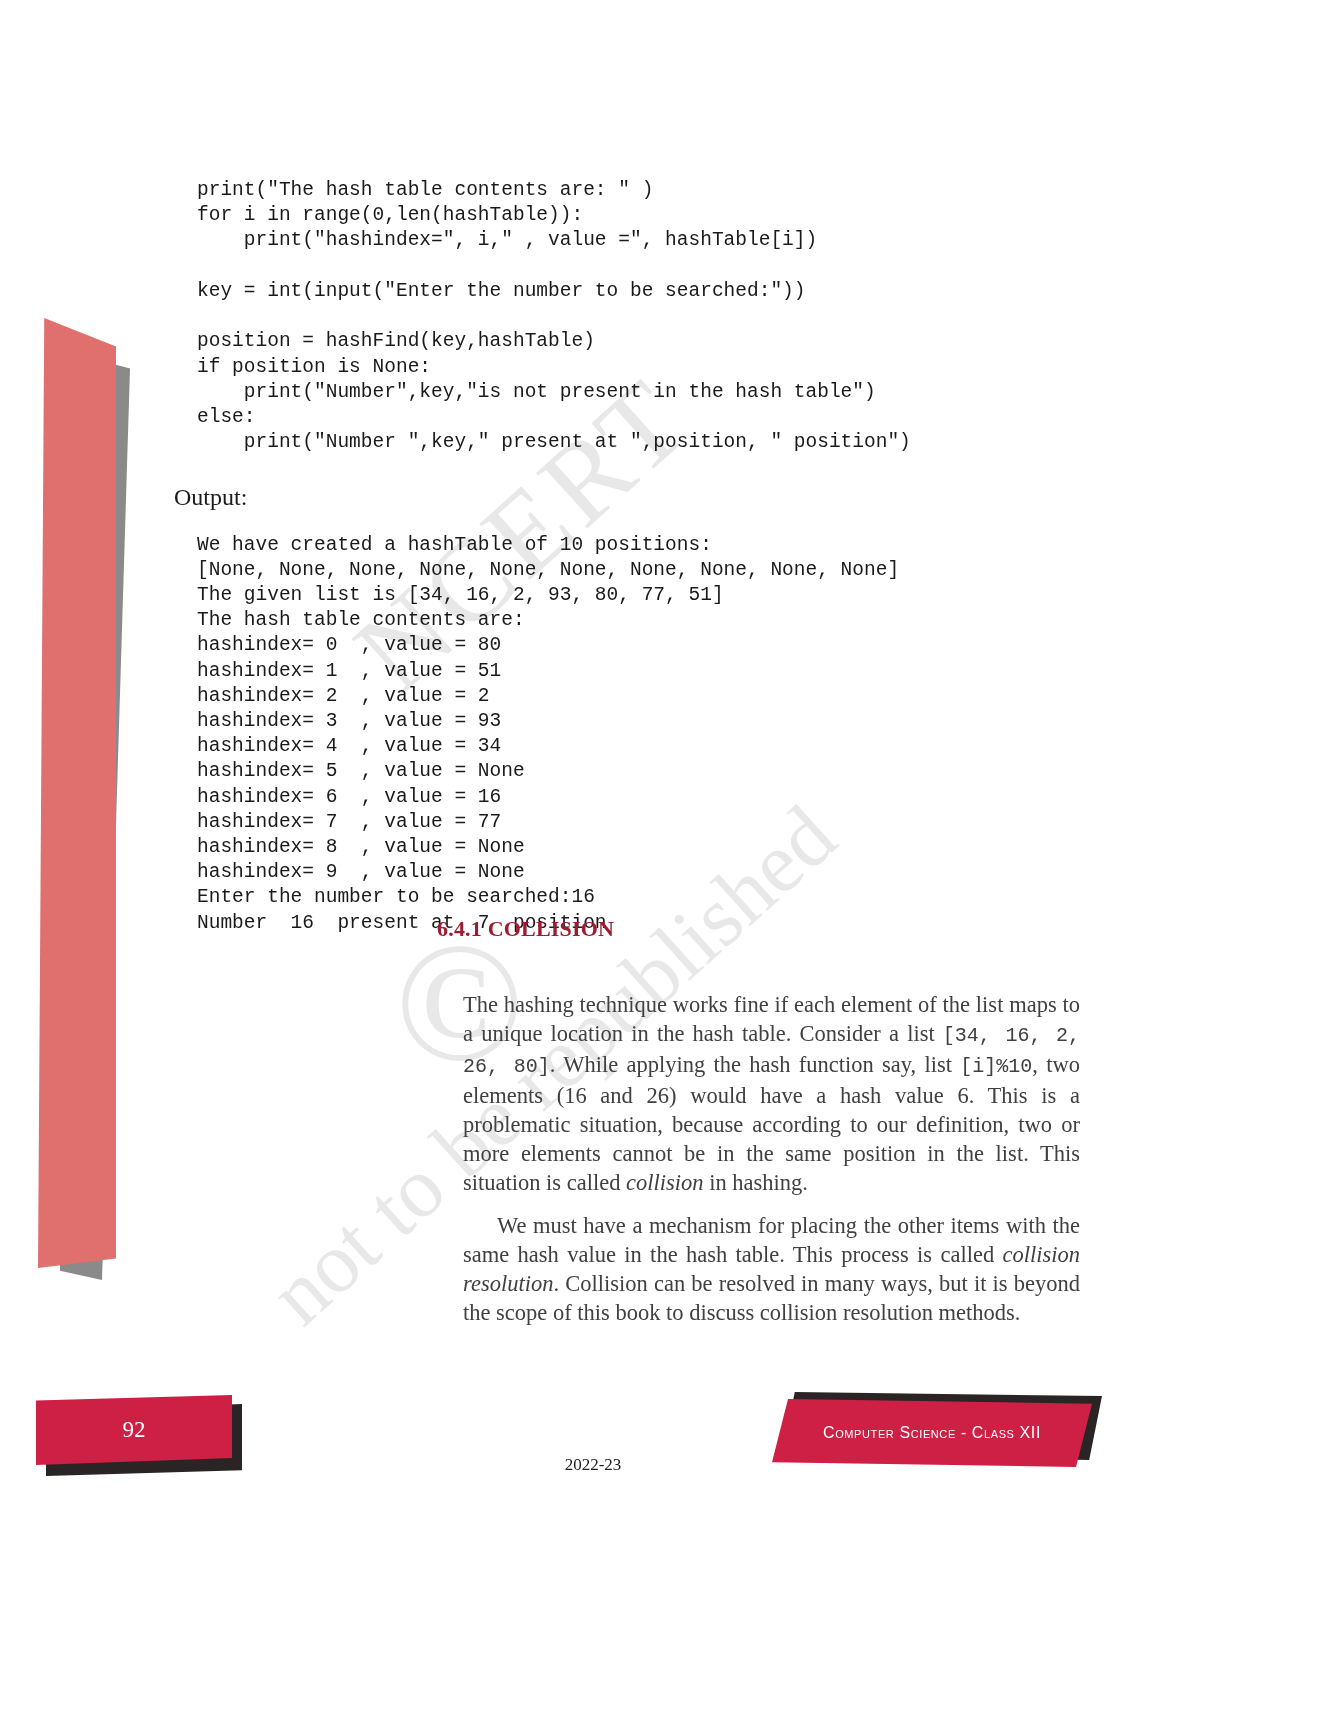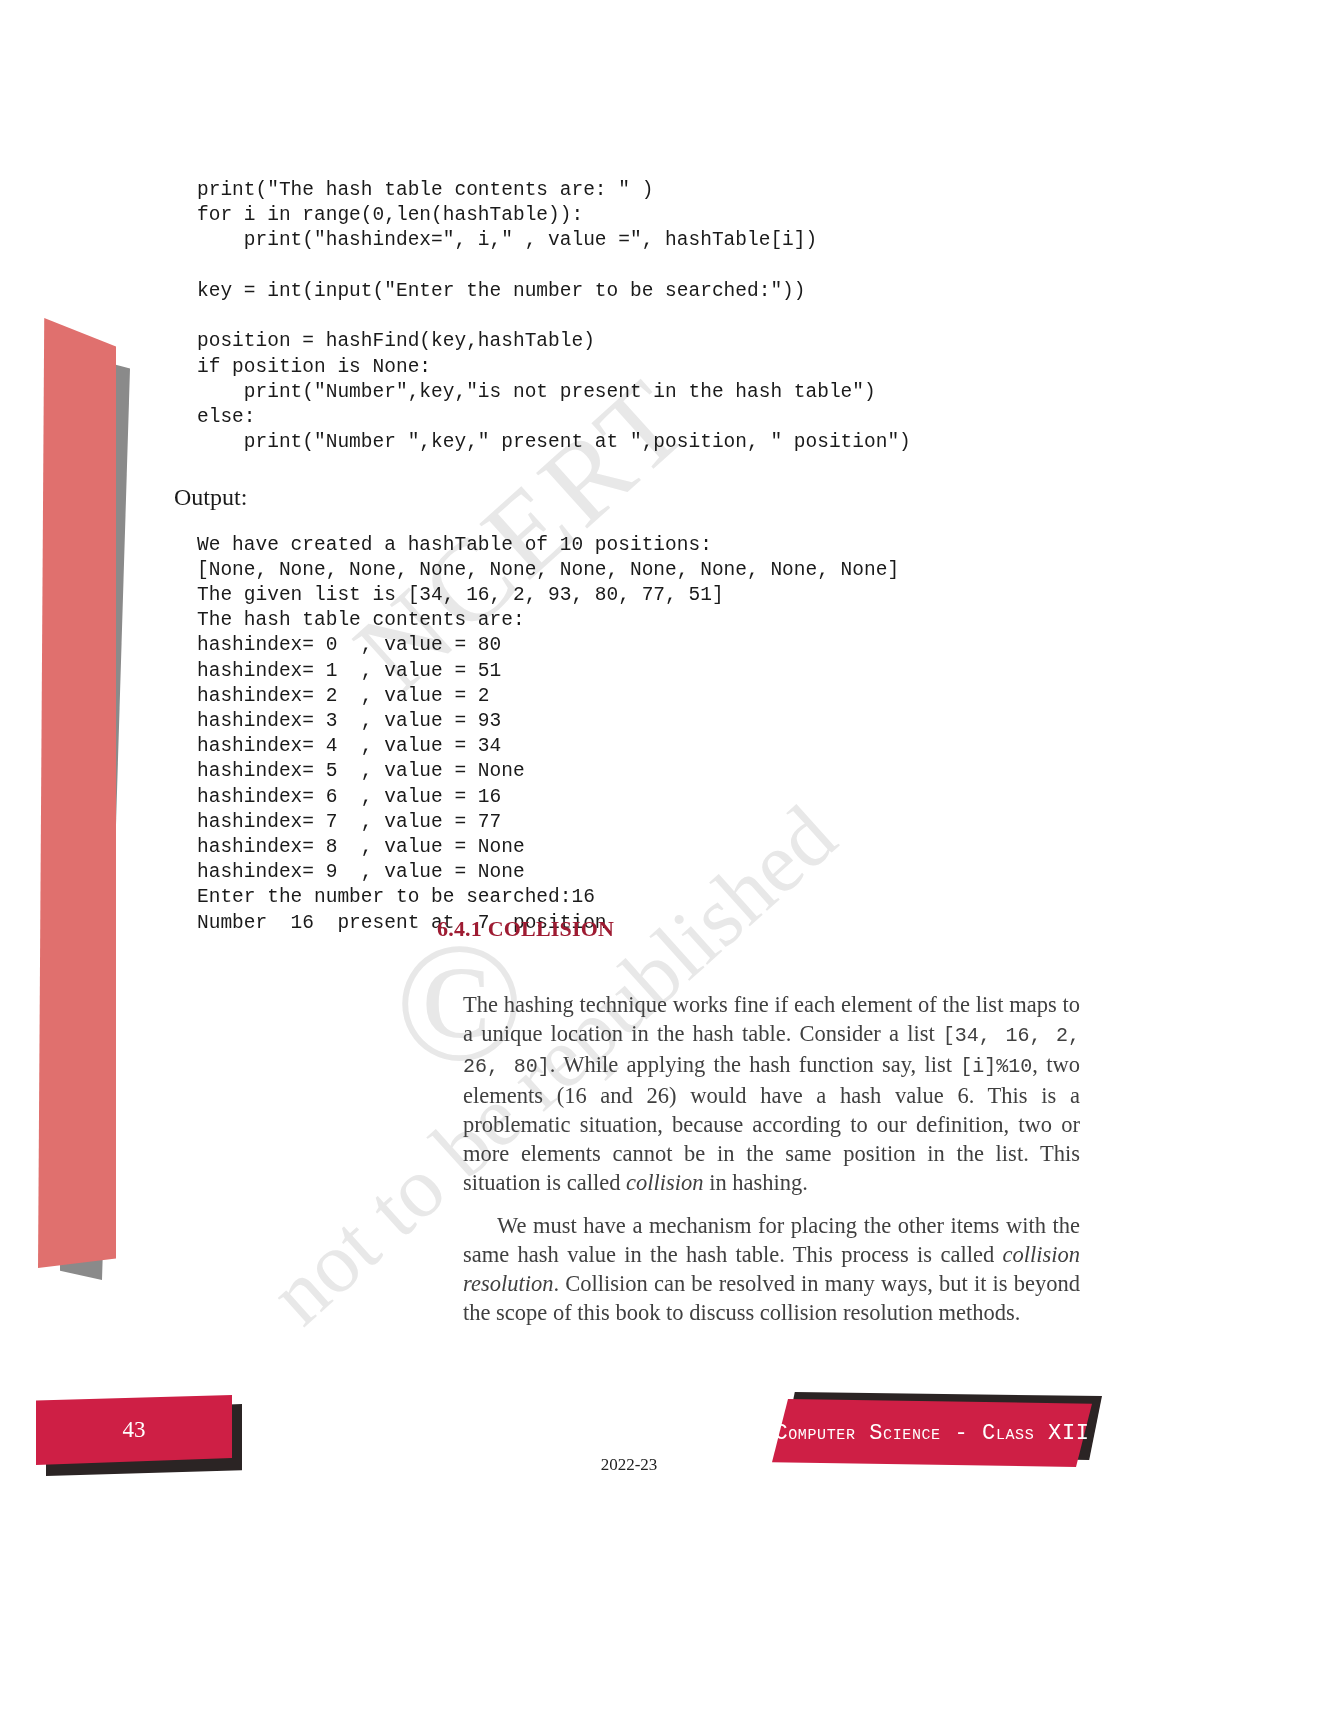--- a/index.html
+++ b/index.html
@@ -205,37 +205,36 @@
   .booktitle-text {
     position: absolute;
     left: 772px;
     top: 1399px;
     width: 320px;
     height: 68px;
     display: flex;
     align-items: center;
     justify-content: center;
     color: #ffffff;
-    font-family: Liberation Mono, monospace;
-    font-size: 22px;
+    font-family: Liberation Sans, sans-serif;
+    font-size: 16px;
     font-variant: small-caps;
     letter-spacing: 0.6px;
     z-index: 6;
   }
   .year-line {
     position: absolute;
     left: 0;
     top: 1455px;
     width: 1186px;
     text-align: center;
     font-family: "Liberation Serif", serif;
     font-size: 17px;
     color: #222222;
     z-index: 6;
-    padding-left: 36px;
   }
 </style>
 </head>
 <body>
 
 <div class="page">
 
   <div class="left-bar-gray"></div>
   <div class="left-bar-red"></div>
 
@@ -281,21 +280,21 @@
     <div class="section-heading">6.4.1 COLLISION</div>
 
     <div class="body-col">
       <p><span>The hashing technique works fine if each element of the list maps to a unique location in the hash table. Consider a list </span><span class="mono-inline">[34, 16, 2, 26, 80]</span><span>. While applying the hash function say, list </span><span class="mono-inline">[i]%10</span><span>, two elements (16 and 26) would have a hash value 6. This is a problematic situation, because according to our definition, two or more elements cannot be in the same position in the list. This situation is called </span><span class="ital">collision</span><span> in hashing.</span></p>
 
       <p><span>We must have a mechanism for placing the other items with the same hash value in the hash table. This process is called </span><span class="ital">collision resolution</span><span>. Collision can be resolved in many ways, but it is beyond the scope of this book to discuss collision resolution methods.</span></p>
     </div>
 
     <div class="pagenum-shadow"></div>
     <div class="pagenum-banner"></div>
-    <div class="pagenum-text">43</div>
+    <div class="pagenum-text">92</div>
 
     <div class="booktitle-shadow"></div>
     <div class="booktitle-banner"></div>
     <div class="booktitle-text">Computer Science - Class XII</div>
 
     <div class="year-line">2022-23</div>
   </div>
 </div>
 
 </body></html>

